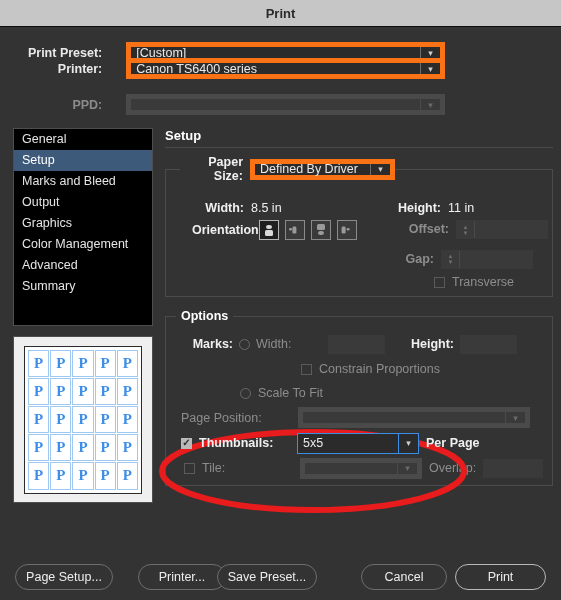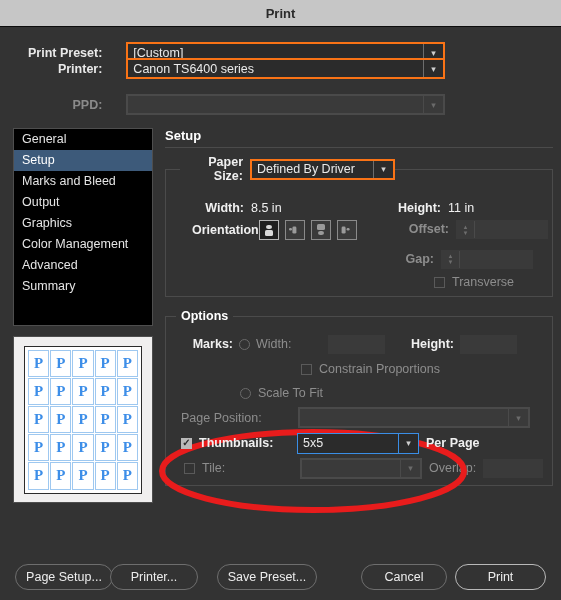--- a/index.html
+++ b/index.html
@@ -24,21 +24,21 @@
 
   
   .toprow{position:absolute;display:flex;align-items:center;gap:16px;}
   .toplabel{
     width:108px;text-align:right;font-weight:bold;font-size:12.5px;
     color:#e9e9e9;padding-right:8px;
   }
   .toplabel.dim{color:#8b8b8b;}
   .combo{
     height:21px;box-sizing:border-box;
-    background:#2b2b2b;border:2px solid #f97316;
+    background:#2b2b2b;border:5px solid #f97316;
     display:flex;align-items:center;
   }
   .combo .cval{
     flex:1;padding:0 5px;font-size:12.5px;color:#e9e9e9;
     white-space:nowrap;overflow:hidden;
   }
   .combo .carrow{
     width:19px;height:100%;border-left:1px solid #6d6d6d;
     display:flex;align-items:center;justify-content:center;
     color:#cfcfcf;font-size:9px;
@@ -402,21 +402,21 @@
       <div class="lab dim" style="font-weight:normal;">Overlap:</div>
       <div class="field" style="width:60px;">
         <span style="padding-left:4px;color:#7a7a7a;"></span>
       </div>
     </div>
   </div>
 </div>
 
 <div id="btnbar">
   <div class="btn" style="left:15px;top:4px;width:98px;">Page Setup...</div>
-  <div class="btn" style="left:110px;top:4px;width:88px;">Printer...</div>
+  <div class="btn" style="left:138px;top:4px;width:88px;">Printer...</div>
   <div class="btn" style="left:361px;top:4px;width:86px;">Cancel</div>
   <div class="btn" style="left:217px;top:4px;width:100px;">Save Preset...</div>
   <div class="btn primary" style="left:455px;top:4px;width:91px;">Print</div>
 </div>
 
 <svg id="annot">
   <ellipse cx="313" cy="471" rx="151" ry="39" fill="none" stroke="#e81c1c" stroke-width="6"></ellipse>
 </svg>
 
 </body></html>

